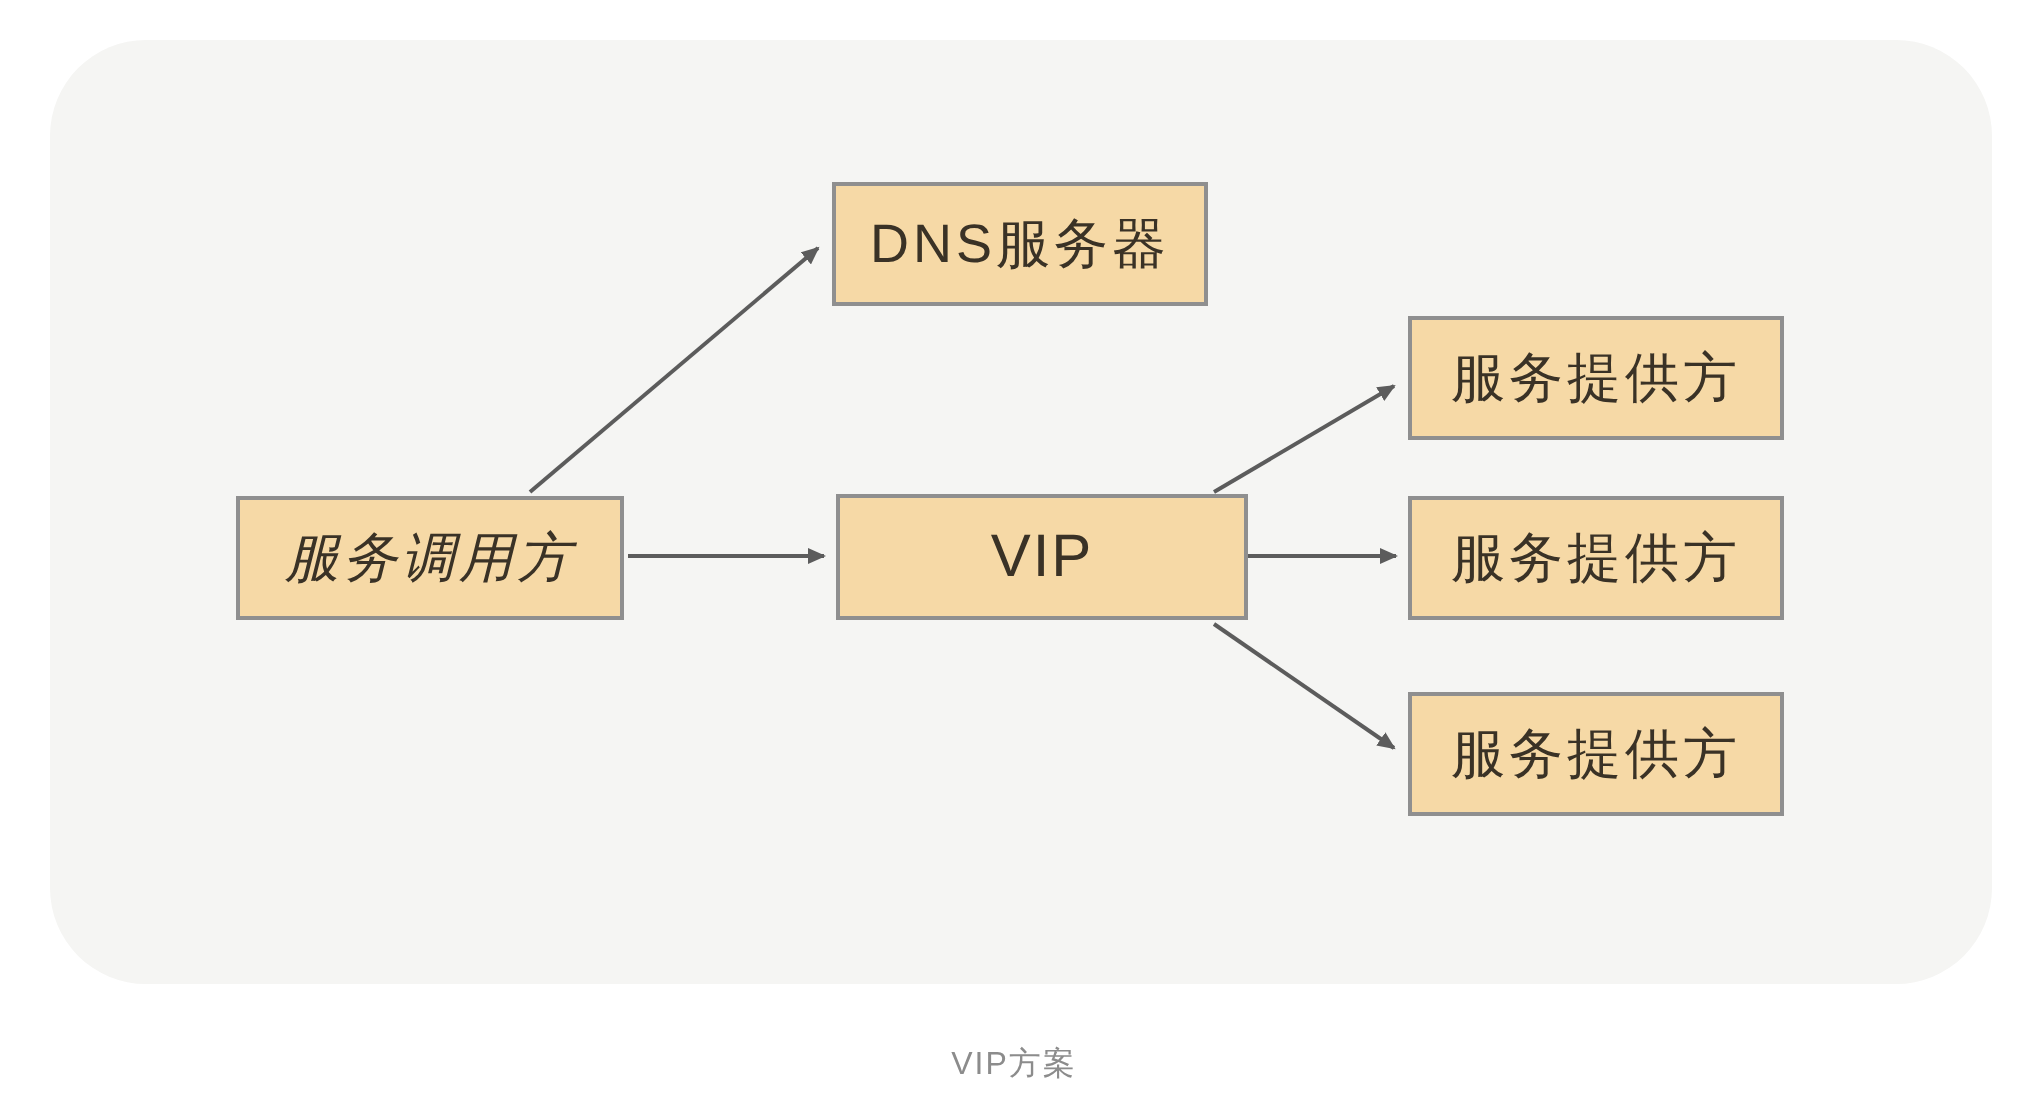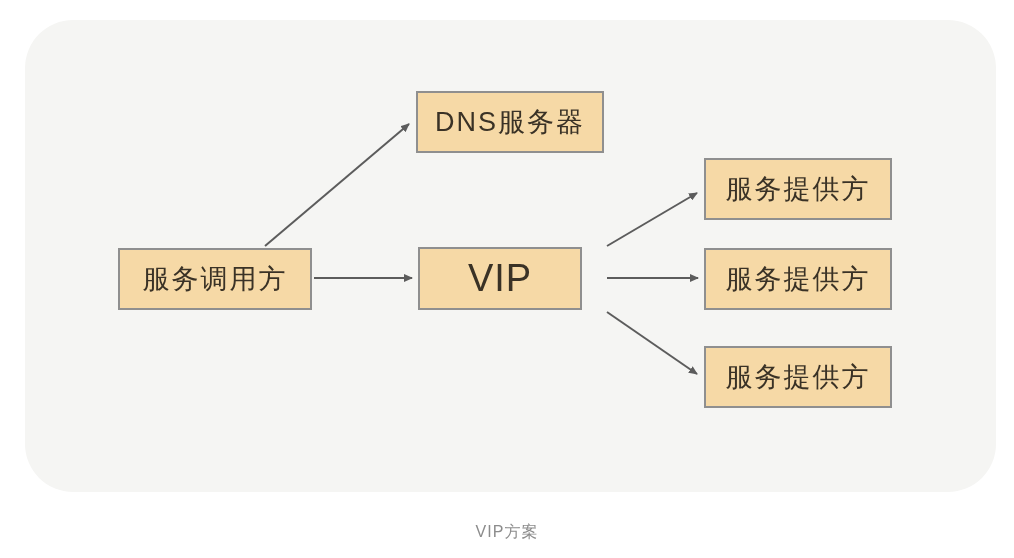--- a/index.html
+++ b/index.html
@@ -24,23 +24,23 @@
     display: flex;
     align-items: center;
     justify-content: center;
     background: #f6d9a6;
     border: 2px solid #8f8f8f;
     color: #3a3226;
     font-size: 27px;
     letter-spacing: 2px;
     white-space: nowrap;
   }
-  .node-caller    { left: 118px; top: 248px; width: 194px; height: 62px; }
+  .node-caller    { left: 118px; top: 248px; width: 194px; height: 62px; font-style: italic; }
   .node-dns       { left: 416px; top:  91px; width: 188px; height: 62px; }
-  .node-vip       { left: 418px; top: 247px; width: 164px; height: 63px; font-size: 38px; letter-spacing: 1px; }
+  .node-vip       { left: 418px; top: 247px; width: 206px; height: 63px; font-size: 30px; letter-spacing: 1px; }
   .node-provider1 { left: 704px; top: 158px; width: 188px; height: 62px; }
   .node-provider2 { left: 704px; top: 248px; width: 188px; height: 62px; }
   .node-provider3 { left: 704px; top: 346px; width: 188px; height: 62px; }
 
   .edges-layer {
     position: absolute;
     left: 0; top: 0;
     width: 1014px; height: 558px;
     pointer-events: none;
   }

